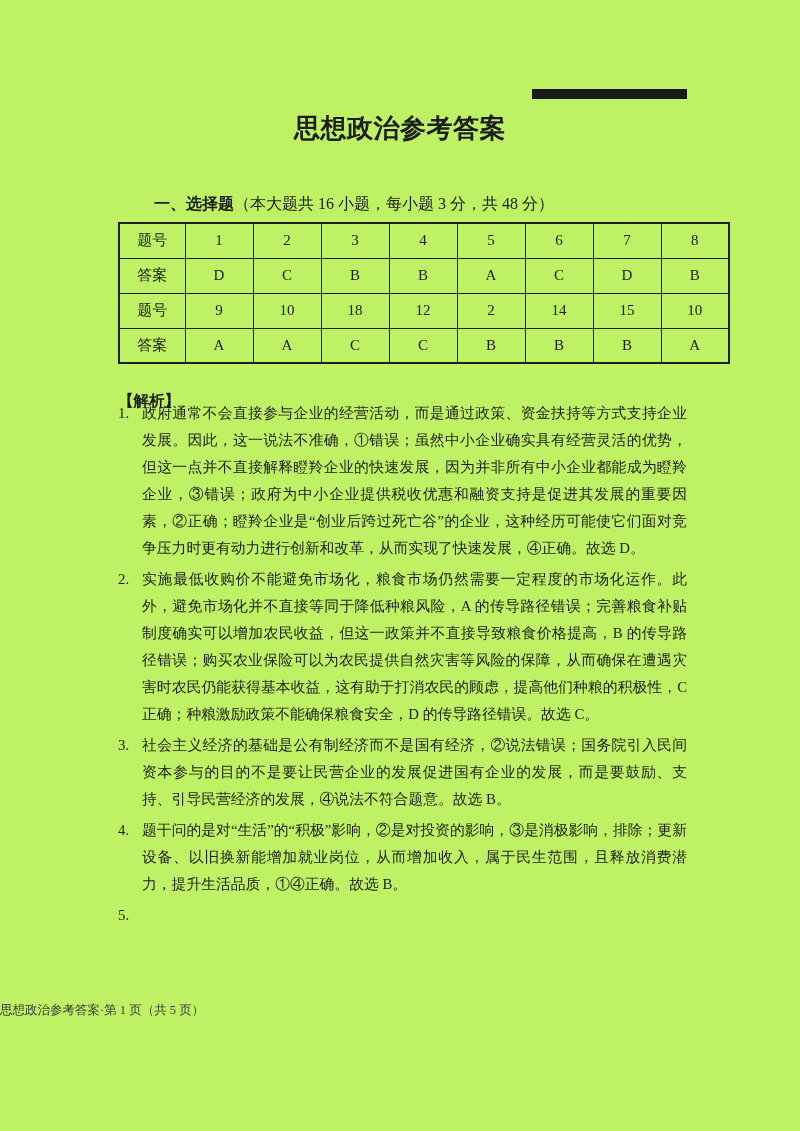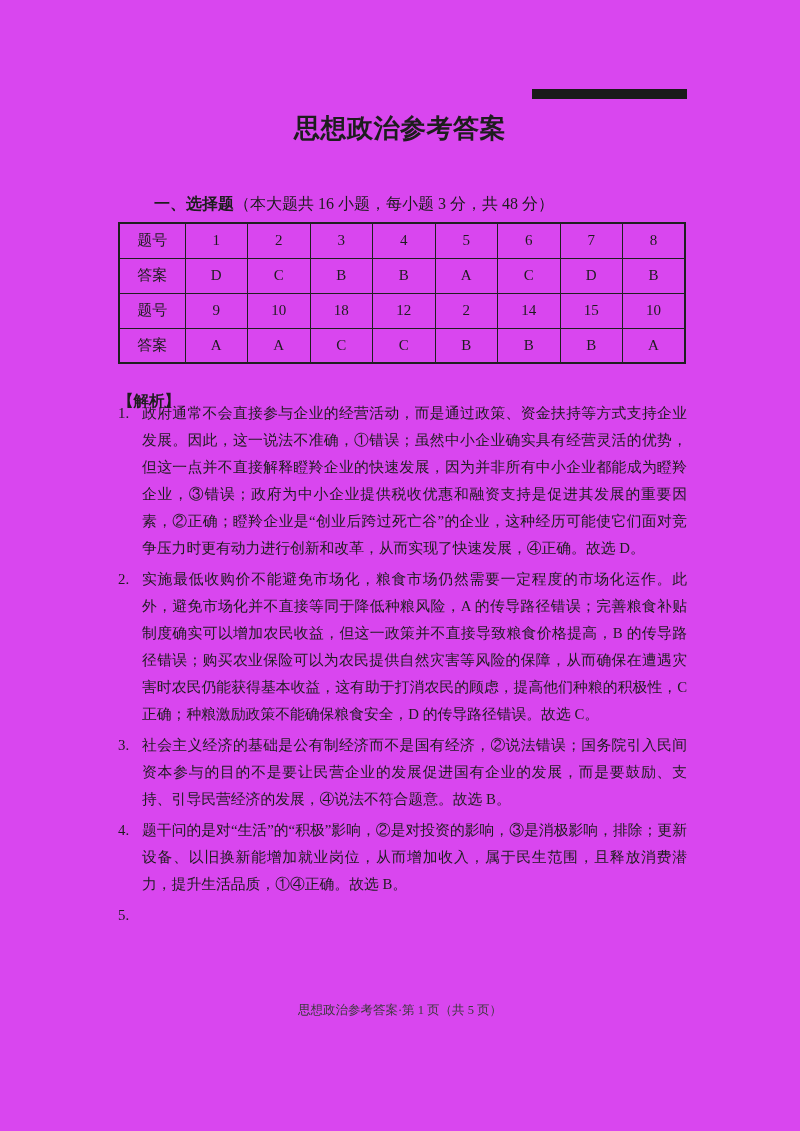--- a/index.html
+++ b/index.html
@@ -5,21 +5,21 @@
   * { margin: 0; padding: 0; box-sizing: border-box; }
   html, body { background: #ffffff; }
   body {
     width: 800px; height: 1131px;
     font-family: "Liberation Serif", "DejaVu Serif", serif;
     color: #1d1d1d;
   }
   .page {
     position: relative;
     width: 800px; height: 1131px;
-    background: #d946ef;
+    background: #bef264;
     overflow: hidden;
   }
   .black-bar {
     position: absolute;
     left: 532px; top: 89px;
     width: 155px; height: 10px;
     background: #1a1a1a;
   }
   .doc-title {
     position: absolute;
@@ -36,21 +36,21 @@
     white-space: nowrap;
   }
   .section-heading .bold { font-weight: bold; margin-left: 40px; }
   .answers-wrap {
     position: absolute;
     top: 222px; left: 118px;
   }
   table.answers {
     border-collapse: collapse;
     table-layout: fixed;
-    width: 568px;
+    width: 612px;
     font-size: 15px;
     border: 2px solid #1f1f1f;
   }
   table.answers td {
     border: 1px solid #1f1f1f;
     height: 35px;
     text-align: center;
     vertical-align: middle;
   }
   .analysis-label {
@@ -72,21 +72,21 @@
     padding-left: 24px;
     margin-bottom: 4px;
   }
   .analysis .item .num {
     position: absolute;
     left: 0; top: 0;
   }
   .footer {
     position: absolute;
     top: 1002px; left: 0; width: 100%;
-    text-align: center;
+    text-align: left;
     font-size: 12.5px;
     color: #3a3a3a;
   }
 </style>
 </head>
 <body>
 
 <div class="page">
 
   <div class="black-bar"></div>

